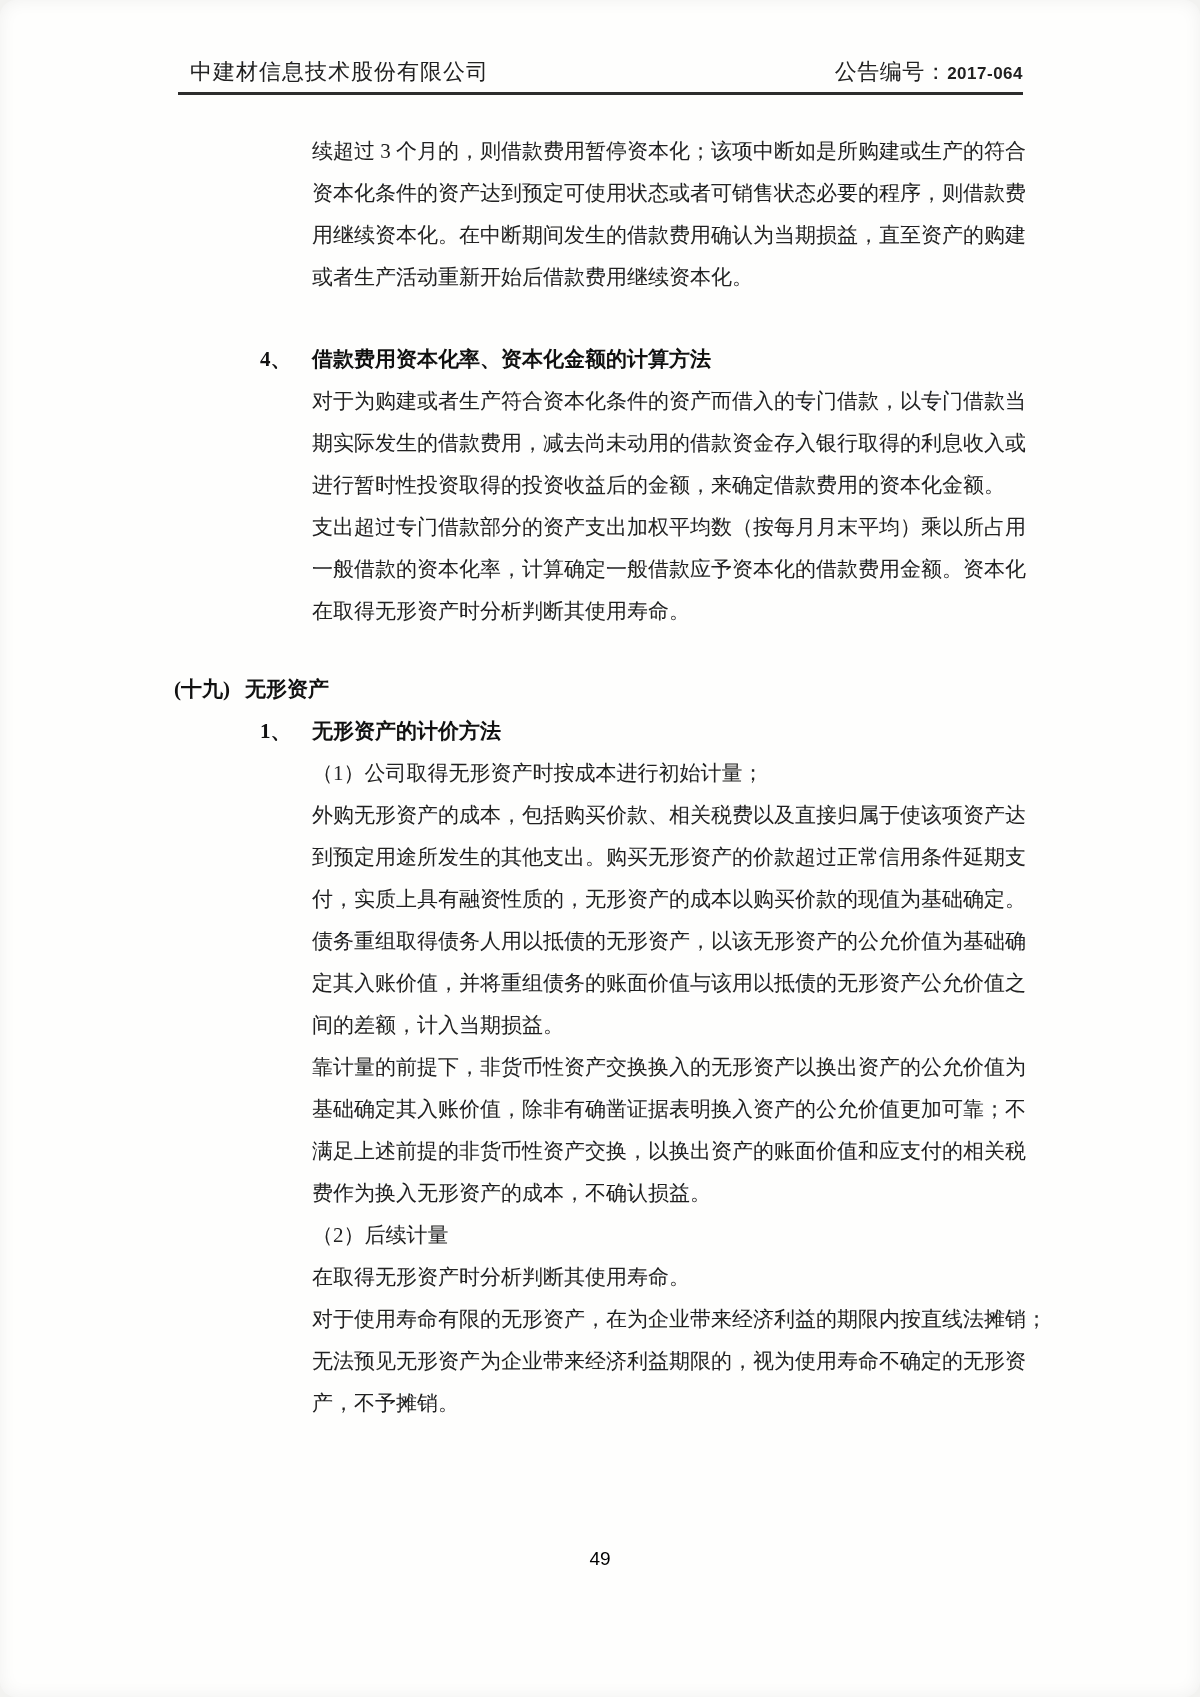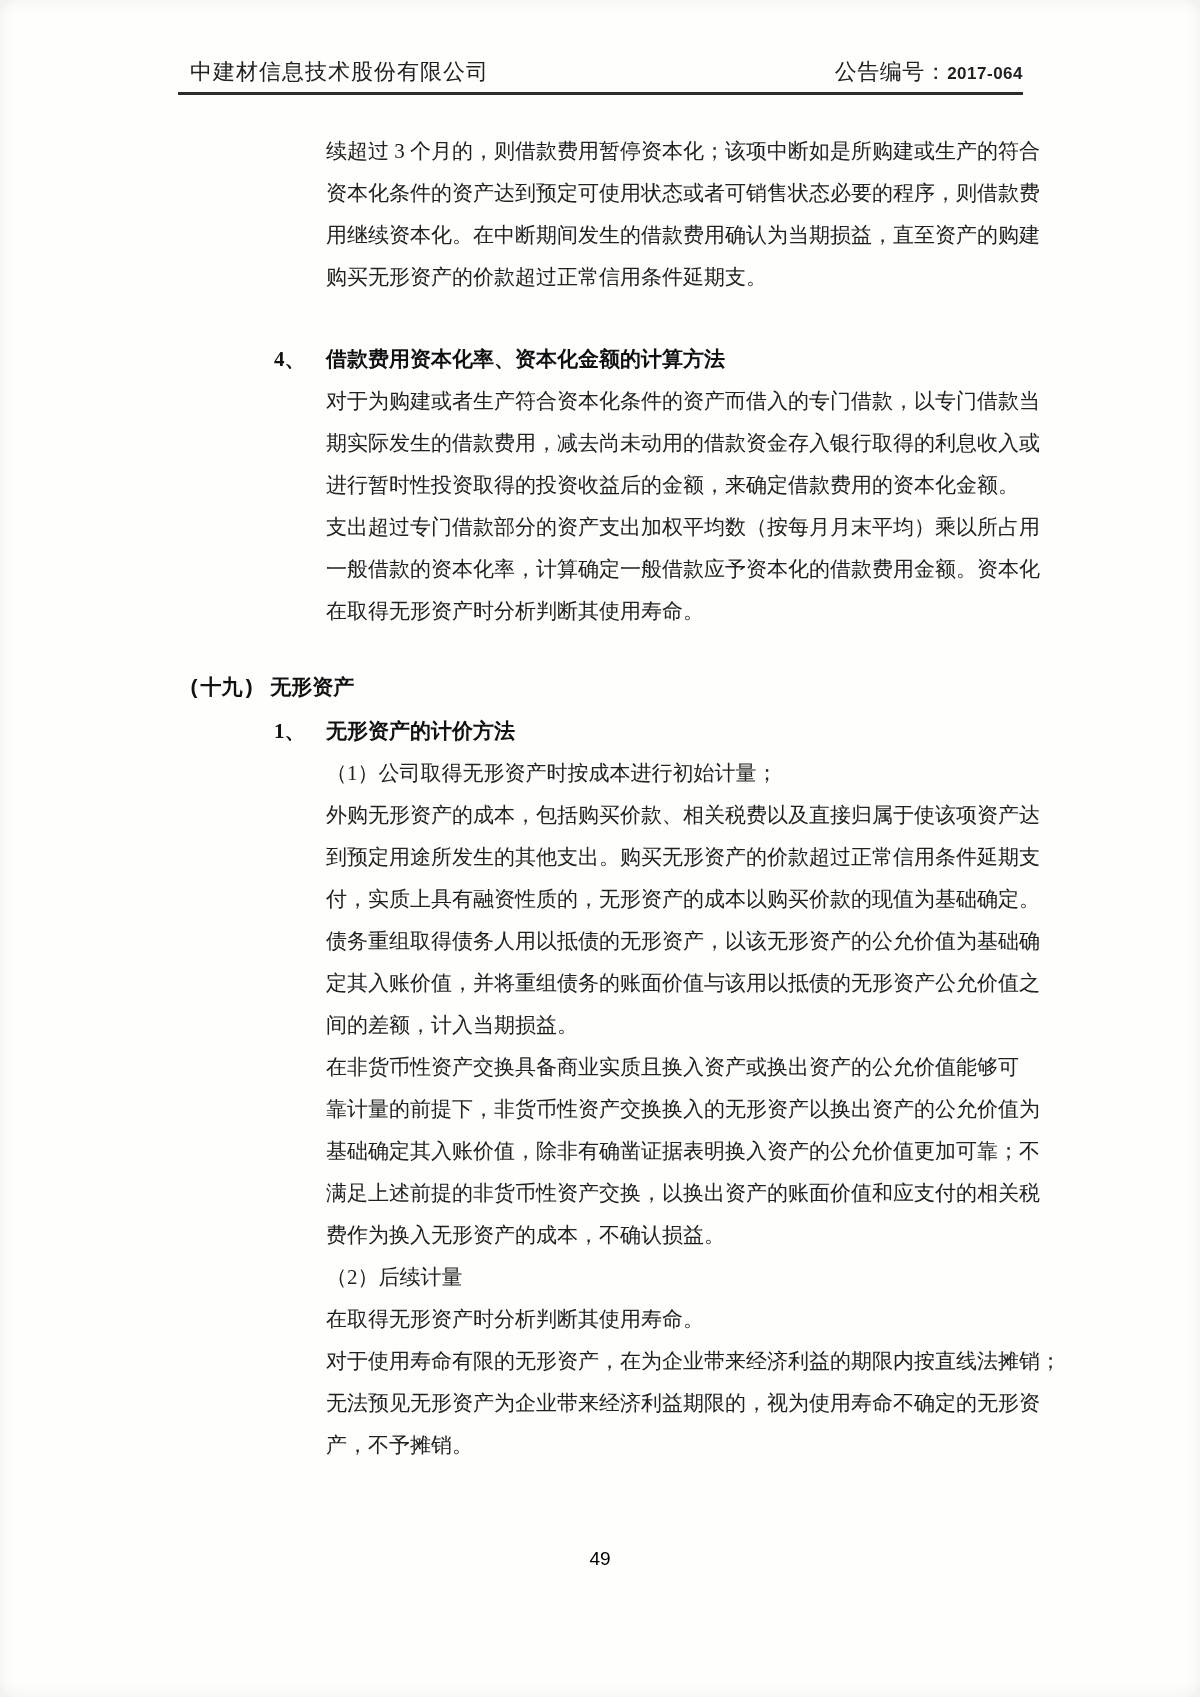--- a/index.html
+++ b/index.html
@@ -44,21 +44,21 @@
     top: 92px;
     left: 178px;
     width: 845px;
     height: 3px;
     background: #2d2d2d;
   }
   
   .doc-body {
     position: absolute;
     top: 130px;
-    left: 16px;
+    left: 2px;
     right: 0;
     font-size: 21px;
   }
   .line {
     height: 42px;
     line-height: 42px;
     white-space: nowrap;
   }
   .para {
     margin-left: 310px;
@@ -79,21 +79,20 @@
   }
   .sec4-heading { margin-top: 40px; }
   .sec19-heading {
     margin-top: 36px;
     margin-left: 172px;
     height: 42px;
     line-height: 42px;
     font-weight: 700;
     color: #111;
     white-space: nowrap;
-    font-family: Liberation Mono, monospace;
   }
   .sec19-heading .h-title { margin-left: 15px; }
   
   .page-footer {
     position: absolute;
     top: 1548px;
     left: 0;
     right: 0;
     text-align: center;
     font-family: "Liberation Sans", "DejaVu Sans", sans-serif;
@@ -112,21 +111,21 @@
   </div>
 
   <div class="header-rule"></div>
 
   <div class="doc-body">
 
     <div class="para">
         <div class="line">续超过 3 个月的，则借款费用暂停资本化；该项中断如是所购建或生产的符合</div>
         <div class="line">资本化条件的资产达到预定可使用状态或者可销售状态必要的程序，则借款费</div>
         <div class="line">用继续资本化。在中断期间发生的借款费用确认为当期损益，直至资产的购建</div>
-        <div class="line">购买无形资产的价款超过正常信用条件延期支。</div>
+        <div class="line">或者生产活动重新开始后借款费用继续资本化。</div>
       </div>
 
     <div class="num-heading sec4-heading">
       <span class="h-num">4、</span>
       <span class="h-title">借款费用资本化率、资本化金额的计算方法</span>
     </div>
 
     <div class="para">
         <div class="line">对于为购建或者生产符合资本化条件的资产而借入的专门借款，以专门借款当</div>
         <div class="line">期实际发生的借款费用，减去尚未动用的借款资金存入银行取得的利息收入或</div>
@@ -146,21 +145,20 @@
     </div>
 
     <div class="para">
         <div class="line">（1）公司取得无形资产时按成本进行初始计量；</div>
         <div class="line">外购无形资产的成本，包括购买价款、相关税费以及直接归属于使该项资产达</div>
         <div class="line">到预定用途所发生的其他支出。购买无形资产的价款超过正常信用条件延期支</div>
         <div class="line">付，实质上具有融资性质的，无形资产的成本以购买价款的现值为基础确定。</div>
         <div class="line">债务重组取得债务人用以抵债的无形资产，以该无形资产的公允价值为基础确</div>
         <div class="line">定其入账价值，并将重组债务的账面价值与该用以抵债的无形资产公允价值之</div>
         <div class="line">间的差额，计入当期损益。</div>
-        <div class="line">在非货币性资产交换具备商业实质且换入资产或换出资产的公允价值能够可</div>
         <div class="line">靠计量的前提下，非货币性资产交换换入的无形资产以换出资产的公允价值为</div>
         <div class="line">基础确定其入账价值，除非有确凿证据表明换入资产的公允价值更加可靠；不</div>
         <div class="line">满足上述前提的非货币性资产交换，以换出资产的账面价值和应支付的相关税</div>
         <div class="line">费作为换入无形资产的成本，不确认损益。</div>
         <div class="line">（2）后续计量</div>
         <div class="line">在取得无形资产时分析判断其使用寿命。</div>
         <div class="line">对于使用寿命有限的无形资产，在为企业带来经济利益的期限内按直线法摊销；</div>
         <div class="line">无法预见无形资产为企业带来经济利益期限的，视为使用寿命不确定的无形资</div>
         <div class="line">产，不予摊销。</div>
       </div>

